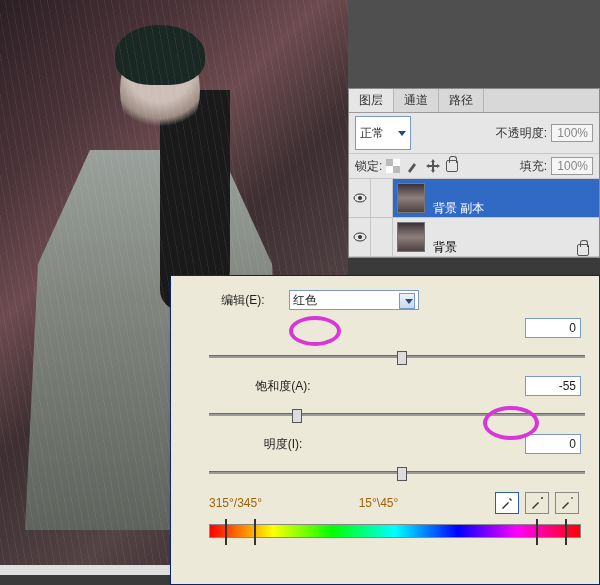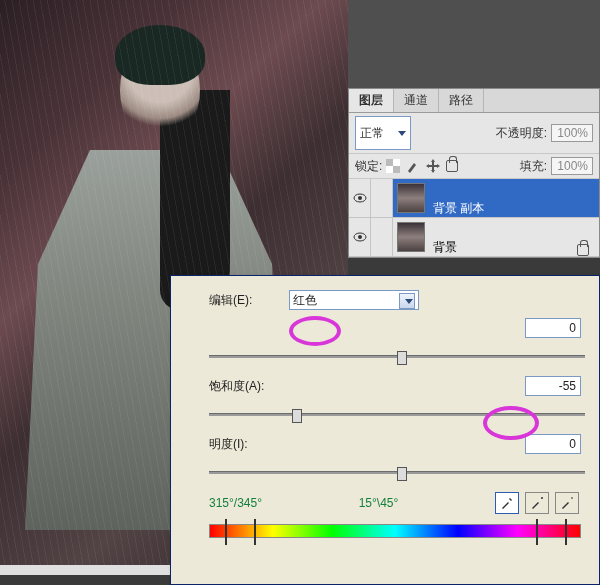--- a/index.html
+++ b/index.html
@@ -10,21 +10,21 @@
   .figure{position:absolute;left:120px;top:40px;width:80px;height:100px;border-radius:50%/60%;background:radial-gradient(circle at 50% 30%,#cdbfb7 0 40%,#9c8b83 60%,transparent 70%)}
   .hat{position:absolute;left:115px;top:25px;width:90px;height:60px;border-radius:50% 50% 40% 40%;background:#1a2824}
   .body{position:absolute;left:25px;top:150px;width:260px;height:380px;background:linear-gradient(180deg,#9aa09b 0%,#80857e 40%,#5e635d 100%);border-radius:40px 40px 0 0;clip-path:polygon(25% 0,75% 0,95% 30%,100% 100%,0 100%,5% 30%)}
   .hair{position:absolute;left:160px;top:90px;width:70px;height:220px;background:#1a1a1a;border-radius:0 0 40px 20px}
   .grey{position:absolute;right:0;top:0;width:252px;height:88px;background:#4f4f4f}
   .whitebar{position:absolute;left:0;bottom:0;height:10px;right:0;background:#e0e0e0}
   
   .layers{position:absolute;right:0;top:88px;width:252px;background:#e6e6e6;border:1px solid #8a8a8a}
   .ptabs{display:flex;border-bottom:1px solid #9a9a9a;background:#d8d8d8}
   .ptab{padding:3px 10px;border-right:1px solid #b5b5b5;color:#333}
-  .ptab.active{background:#e6e6e6;font-weight:bold}
+  .ptab.active{background:#e6e6e6;font-weight:normal}
   .prow{display:flex;align-items:center;padding:3px 6px;gap:4px;border-bottom:1px solid #c8c8c8;color:#333}
   .prow .lbl{color:#333}
   .sel{border:1px solid #7a9ac5;background:#fff;height:34px;display:inline-flex;align-items:center;padding:0 4px;min-width:56px;justify-content:space-between}
   .chev{width:0;height:0;border-left:4px solid transparent;border-right:4px solid transparent;border-top:5px solid #2b4a7a;margin-left:4px}
   .pctbox{border:1px solid #999;background:#f5f5f5;color:#888;padding:0 4px;height:18px;display:inline-flex;align-items:center;min-width:42px;justify-content:flex-end}
   .icons{display:flex;gap:6px;align-items:center}
   .icn{width:14px;height:14px;display:inline-block}
   .lock-icn{width:12px;height:12px;border:1px solid #555;border-radius:2px;position:relative}
   .lock-icn::before{content:"";position:absolute;left:2px;top:-5px;width:6px;height:6px;border:1px solid #555;border-bottom:none;border-radius:3px 3px 0 0}
   .layer{display:flex;align-items:flex-end;border-bottom:1px solid #c5c5c5}
@@ -33,30 +33,30 @@
   .eye svg{width:14px;height:10px}
   .link{width:22px;height:38px;border-right:1px solid #c5c5c5;background:#e6e6e6}
   .thumb{width:28px;height:30px;margin:4px;border:1px solid #777;background:linear-gradient(180deg,#3b3238 0%,#8d7f7d 50%,#4c4242 100%)}
   .lname{flex:1;padding-left:4px}
   .tiny-lock{margin-right:10px}
   
   .dialog{position:absolute;left:170px;top:275px;width:430px;height:310px;background:#ece9d8;border:1px solid #0a246a;box-shadow:2px 2px 4px rgba(0,0,0,0.3)}
   .titlebar{height:24px;background:linear-gradient(180deg,#3b78d8 0%,#2a5db0 50%,#0a3b8e 100%);color:#fff;display:flex;align-items:center;padding:0 6px;font-weight:bold}
   .dbody{padding:14px 14px 10px 38px;color:#222}
   .drow{display:flex;align-items:center;margin-bottom:8px}
-  .drow .dlabel{width:80px;text-align:left;padding-right:12px}
+  .drow .dlabel{width:80px;text-align:center;padding-right:12px}
   .combo{border:1px solid #7a9ac5;background:#fff;height:20px;width:130px;display:flex;align-items:flex-end;justify-content:space-between;padding:0 3px}
   .combo .cbtn{width:16px;height:16px;background:linear-gradient(180deg,#eef3fb,#c8d7ee);border:1px solid #7a9ac5;display:flex;align-items:center;justify-content:center}
   .num{border:1px solid #7a9ac5;background:#fff;width:56px;height:20px;padding:0 4px;display:flex;align-items:center;justify-content:flex-end;margin-left:auto;margin-right:4px}
   .slider{height:20px;display:flex;align-items:center;margin:0 0 10px 0}
   .track{flex:1;height:3px;background:#9a9a9a;border-top:1px solid #6c6c6c;position:relative}
   .thumb-sl{position:absolute;top:-5px;width:10px;height:14px;background:#dcdcdc;border:1px solid #555}
   .circle{position:absolute;border:4px solid #d936d9;border-radius:50%}
   .footer{display:flex;align-items:center;justify-content:space-between;margin-top:10px;padding-right:6px}
-  .deg{color:#15803d}
+  .deg{color:#a16207}
   .droppers{display:flex;gap:6px}
   .drop{width:24px;height:22px;border:1px solid #888;background:#ece9d8;display:flex;align-items:center;justify-content:center}
   .drop.active{border:1px solid #2a5db0;background:#fff}
   .spectrum{height:14px;margin:10px 4px 0 0;background:linear-gradient(90deg,#ff0000 0%,#ffff00 17%,#00ff00 33%,#00ffff 50%,#0000ff 67%,#ff00ff 83%,#ff0000 100%);position:relative;border:1px solid #888}
   .range-mark{position:absolute;top:-6px;height:26px;border-left:2px solid #333}
 </style>
 </head>
 <body>
 
 <div class="canvas">

